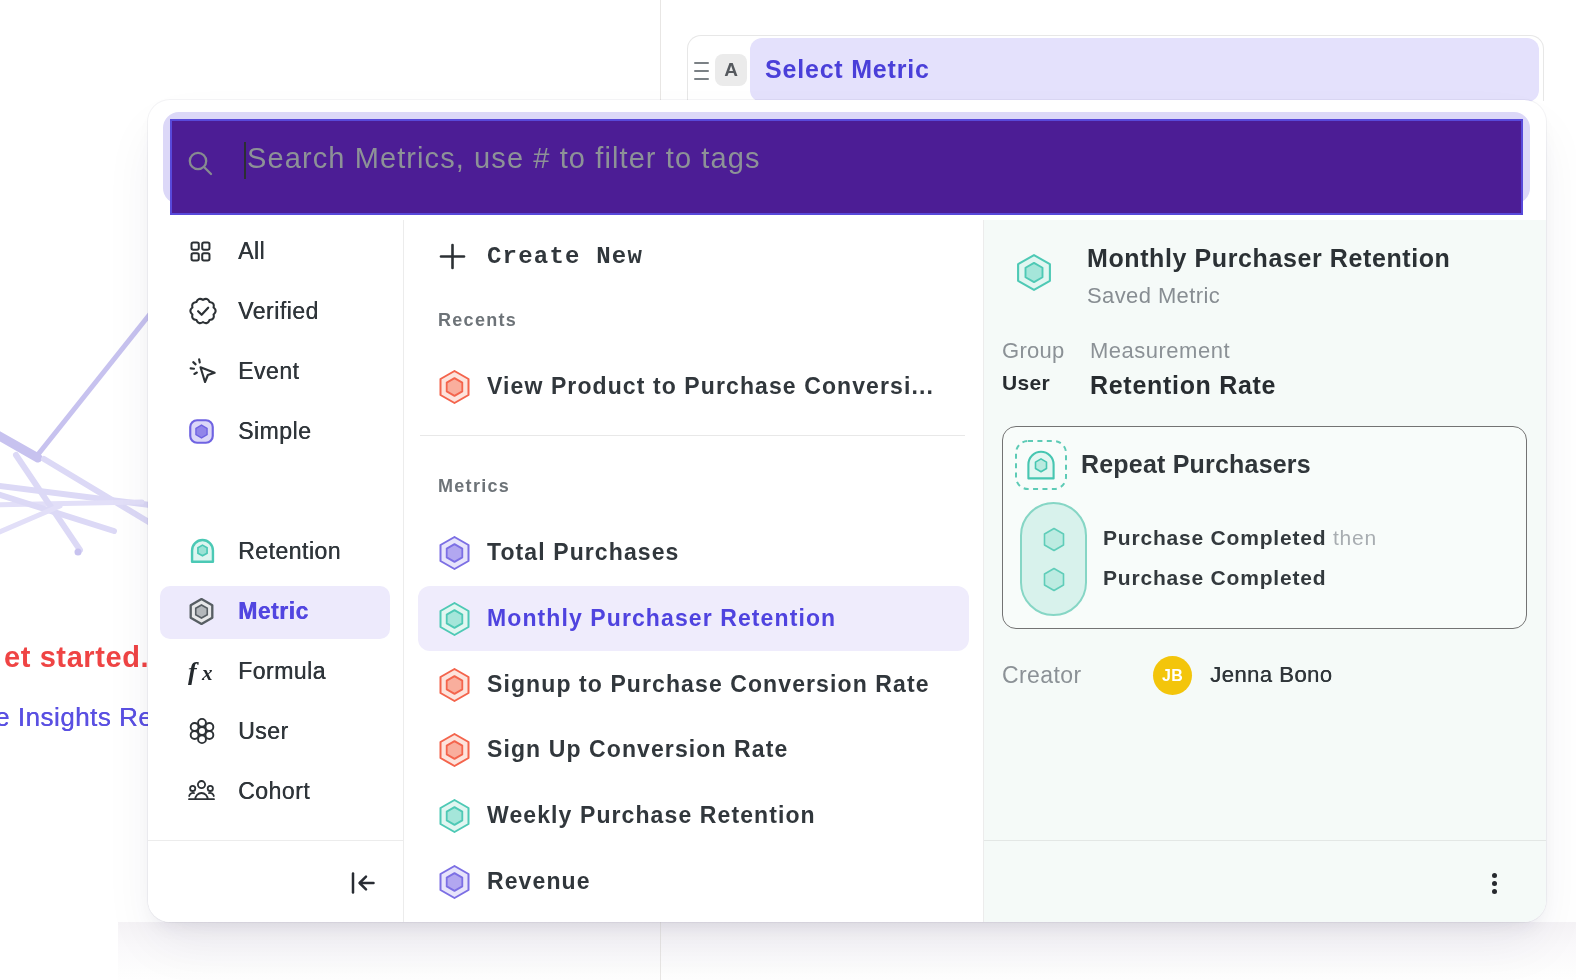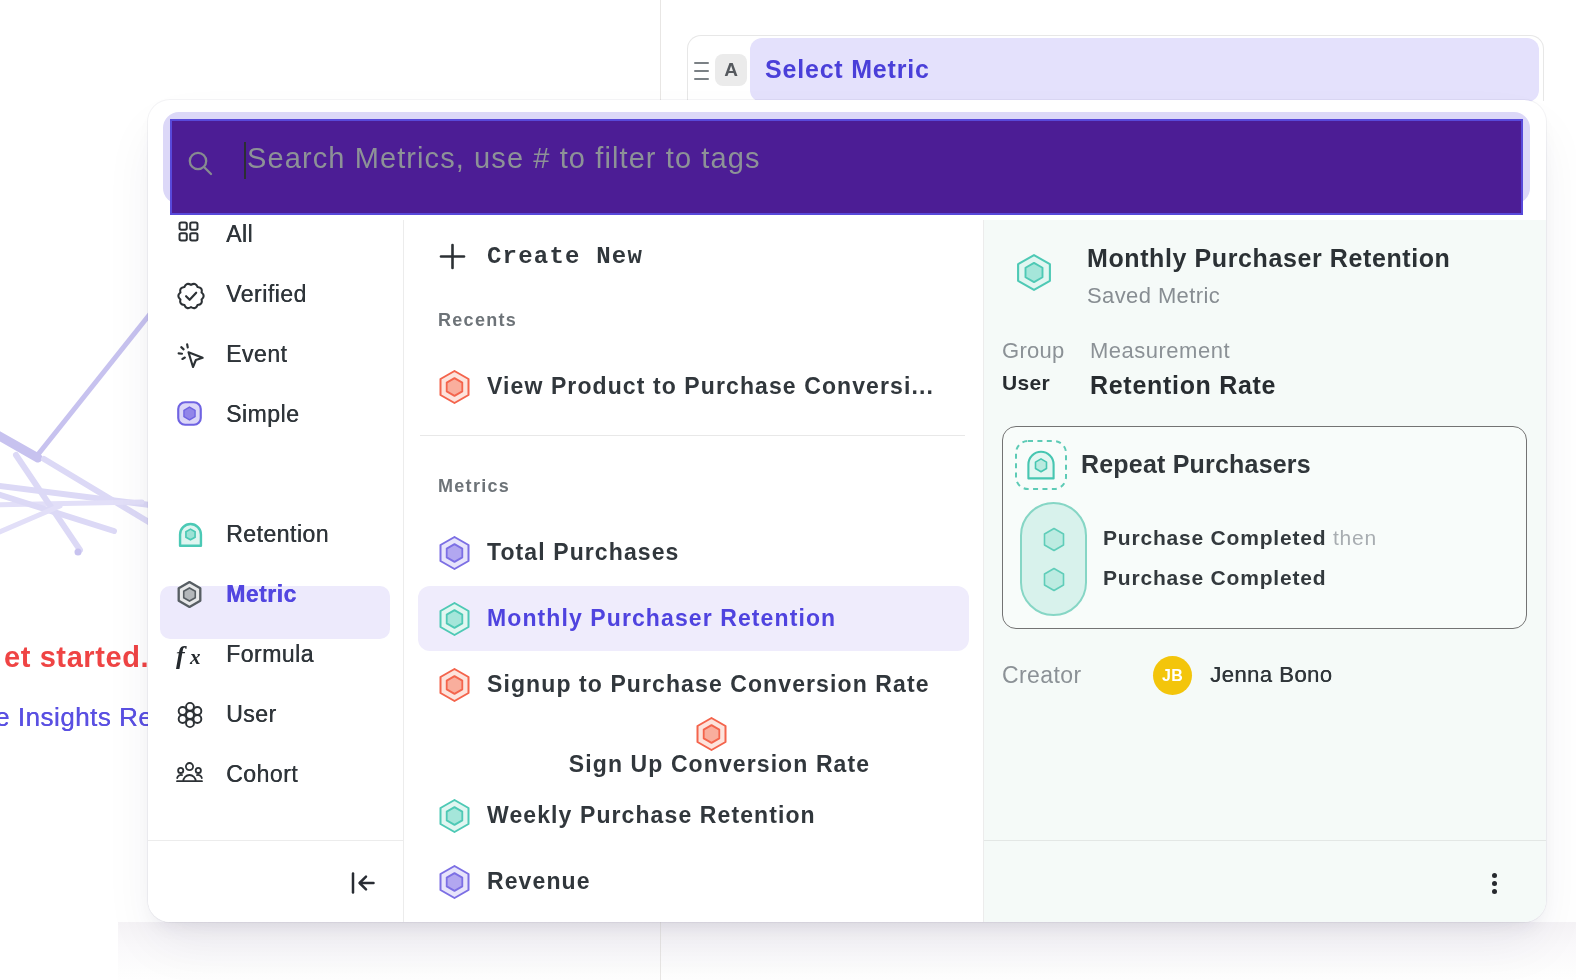--- a/index.html
+++ b/index.html
@@ -38,21 +38,21 @@
   #caret { left:72px; top:21px; width:2px; height:37px; background:#2b2f33; }
   #ph { left:75px; top:0; height:74px; display:flex; align-items:center; font-size:29px; color:#8d9297; letter-spacing:1.1px; }
 
   
   #cols { left:0; top:120px; width:1398px; height:702px; }
   #side { left:0; top:0; width:256px; height:702px; background:#fff; border-right:1px solid #ececec; }
   #mid  { left:256px; top:0; width:580px; height:702px; background:#fff; border-right:1px solid #ececec; }
   #rightp { left:836px; top:0; width:562px; height:702px; background:#f5faf8; }
 
   
-  .srow { position:absolute; left:0; width:256px; height:60px; display:flex; padding-left:28px; }
+  .srow { position:absolute; left:12px; width:256px; height:60px; display:flex; align-items:center; padding-left:28px; }
   .srow .txt { position:absolute; left:78px; margin-left:0; font-size:23px; font-weight:400; color:#2f353a; letter-spacing:0.5px; text-shadow:0.4px 0 0 currentColor; }
   #sidepill { left:12px; top:366px; width:230px; height:53px; border-radius:10px; background:#edeafc; }
   .srow.sel .txt { color:#5246e0; font-weight:600; }
   #sidediv { left:0; top:620px; width:256px; height:1px; background:#ececec; }
   #collapse { left:202px; top:651px; }
 
   
   .label { position:absolute; font-size:18px; font-weight:700; color:#6d7378; letter-spacing:1.3px; }
   .mrow { position:absolute; left:0; width:579px; height:65px; display:flex; align-items:center; padding-left:35px; }
   .mrow .txt { margin-left:17px; font-size:23px; font-weight:700; color:#31373c; letter-spacing:1.1px; }
@@ -257,21 +257,21 @@
             </svg>
           <span class="txt">Monthly Purchaser Retention</span>
           </div>
         <div class="mrow" style="top:432px;">
           <svg class="hexi" width="31" height="34" viewBox="0 0 31 34">
               <polygon points="15.5,1.0 29.5,9.0 29.5,25.0 15.5,33.0 1.5,25.0 1.5,9.0" fill="#fde3dc" stroke="#f4644c" stroke-width="2" stroke-linejoin="round"></polygon>
               <polygon points="15.5,8.1 23.3,12.6 23.3,21.4 15.5,25.9 7.7,21.4 7.7,12.6" fill="#f9ae9d" stroke="#f4644c" stroke-width="1.8" stroke-linejoin="round"></polygon>
             </svg>
           <span class="txt">Signup to Purchase Conversion Rate</span>
           </div>
-        <div class="mrow" style="top:497px;flex-direction:column;">
+        <div class="mrow" style="top:497px;">
           <svg class="hexi" width="31" height="34" viewBox="0 0 31 34">
               <polygon points="15.5,1.0 29.5,9.0 29.5,25.0 15.5,33.0 1.5,25.0 1.5,9.0" fill="#fde3dc" stroke="#f4644c" stroke-width="2" stroke-linejoin="round"></polygon>
               <polygon points="15.5,8.1 23.3,12.6 23.3,21.4 15.5,25.9 7.7,21.4 7.7,12.6" fill="#f9ae9d" stroke="#f4644c" stroke-width="1.8" stroke-linejoin="round"></polygon>
             </svg>
           <span class="txt">Sign Up Conversion Rate</span>
           </div>
         <div class="mrow" style="top:563px;">
           <svg class="hexi" width="31" height="34" viewBox="0 0 31 34">
               <polygon points="15.5,1.0 29.5,9.0 29.5,25.0 15.5,33.0 1.5,25.0 1.5,9.0" fill="#e1f6f1" stroke="#4ec9b5" stroke-width="2" stroke-linejoin="round"></polygon>
               <polygon points="15.5,8.1 23.3,12.6 23.3,21.4 15.5,25.9 7.7,21.4 7.7,12.6" fill="#a5e6da" stroke="#4ec9b5" stroke-width="1.8" stroke-linejoin="round"></polygon>

